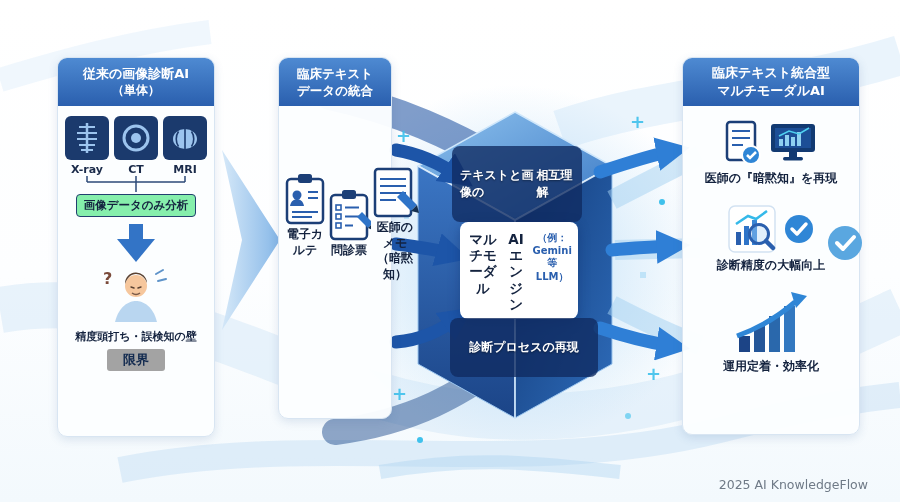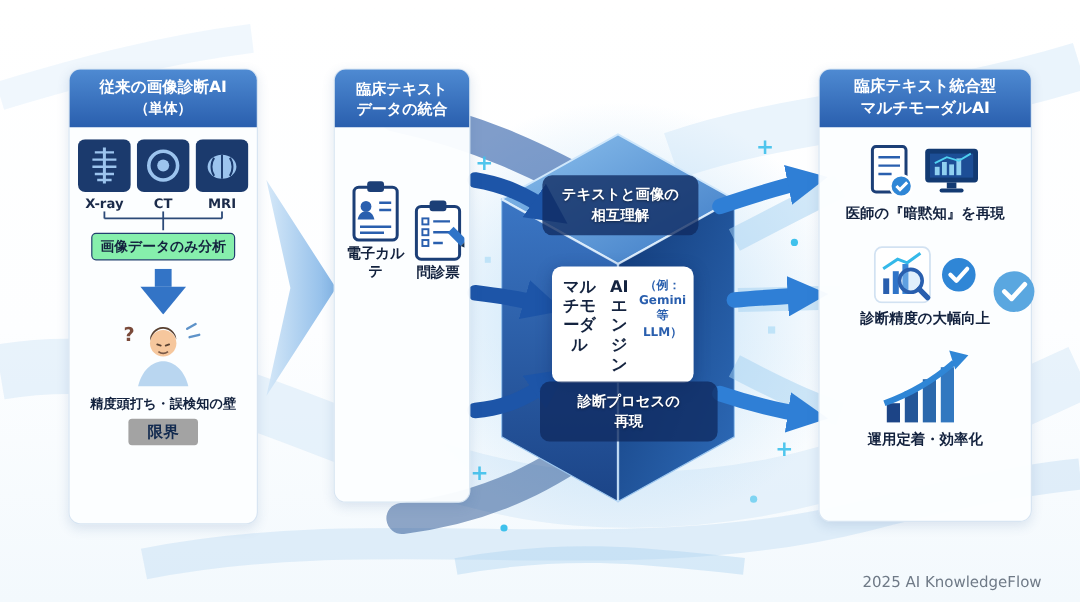--- a/index.html
+++ b/index.html
@@ -34,23 +34,23 @@
   .mp-item{display:flex;flex-direction:column;align-items:center;margin-top:7px;}
   .mp-label{font-size:12px;font-weight:bold;line-height:1.3;color:#13223e;text-align:center;}
 
   
   .rp-body{padding:8px 6px;display:flex;flex-direction:column;align-items:center;}
   .rp-block{display:flex;flex-direction:column;align-items:center;margin-top:6px;}
   .rp-icons{display:flex;align-items:center;gap:8px;}
   .rp-label{margin-top:4px;font-size:12px;font-weight:bold;color:#13223e;white-space:nowrap;}
 
   
-  .center-caption{position:absolute;display:flex;flex-direction:column;align-items:center;justify-content:center;
+  .center-caption{position:absolute;display:flex;flex-direction:row;align-items:center;justify-content:center;
     background:rgba(16,42,96,0.78);color:#fff;font-weight:bold;font-size:12px;border-radius:8px;
-    padding:8px 8px;line-height:1.4;text-shadow:0 1px 2px rgba(0,0,0,0.45);}
+    padding:21px 8px;line-height:1.4;text-shadow:0 1px 2px rgba(0,0,0,0.45);}
   .engine-box{position:absolute;background:#ffffff;border-radius:8px;padding:9px 5px 7px 5px;text-align:center;
     box-shadow:0 3px 12px rgba(15,45,105,0.4);display:flex;flex-direction:row;gap:2px;}
   .eng-l1{font-size:13.5px;font-weight:bold;color:#14233f;line-height:1.2;}
   .eng-sub{font-size:10px;font-weight:bold;color:#2a5fae;}
 
   .floating-check{position:absolute;}
   .footer-credit{position:absolute;right:32px;bottom:10px;font-size:12.5px;color:#6f7a87;}
 </style>
 </head>
 <body>
@@ -215,20 +215,30 @@
           <rect x="15" y="1" width="14" height="9" rx="2.5" fill="#1c3f77"></rect>
           <rect x="9" y="16" width="5" height="5" fill="none" stroke="#2a5fae" stroke-width="1.6"></rect>
           <rect x="9" y="25" width="5" height="5" fill="none" stroke="#2a5fae" stroke-width="1.6"></rect>
           <rect x="9" y="34" width="5" height="5" fill="none" stroke="#2a5fae" stroke-width="1.6"></rect>
           <path d="M18,18.5 h14 M18,27.5 h14 M18,36.5 h8" stroke="#2a5fae" stroke-width="2"></path>
           <polygon points="30,28 35,23 46,34 41,39" fill="#2f74c8"></polygon>
           <polygon points="41,39 46,34 48,42" fill="#16304f"></polygon>
         </svg>
         <span class="mp-label">問診票</span>
       </div>
+      <div class="mp-item" style="margin-top:24px;">
+        <svg width="48" height="54" viewBox="0 0 48 54">
+          <rect x="4" y="3" width="36" height="47" rx="3" fill="#fff" stroke="#1c3f77" stroke-width="2.5"></rect>
+          <path d="M9,13 h26 M9,20 h26 M9,27 h26 M9,34 h16" stroke="#2a5fae" stroke-width="2"></path>
+          <polygon points="26,31 32,25 46,39 40,45" fill="#2f74c8"></polygon>
+          <polygon points="40,45 46,39 48,47" fill="#16304f"></polygon>
+        </svg>
+        <span class="mp-label">医師のメモ</span>
+        <span class="mp-label">（暗黙知）</span>
+      </div>
     </div>
   </div>
 
   <div class="center-caption" style="left:452px;top:146px;width:130px;">
     <span>テキストと画像の</span>
     <span>相互理解</span>
   </div>
   <div class="engine-box" style="left:460px;top:222px;width:118px;">
     <span class="eng-l1">マルチモーダル</span>
     <span class="eng-l1">AIエンジン</span>

